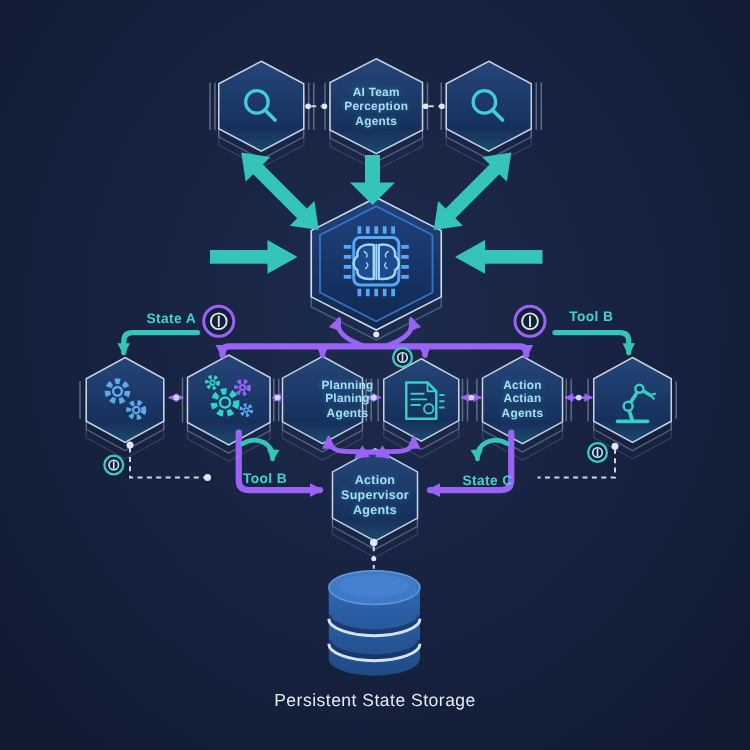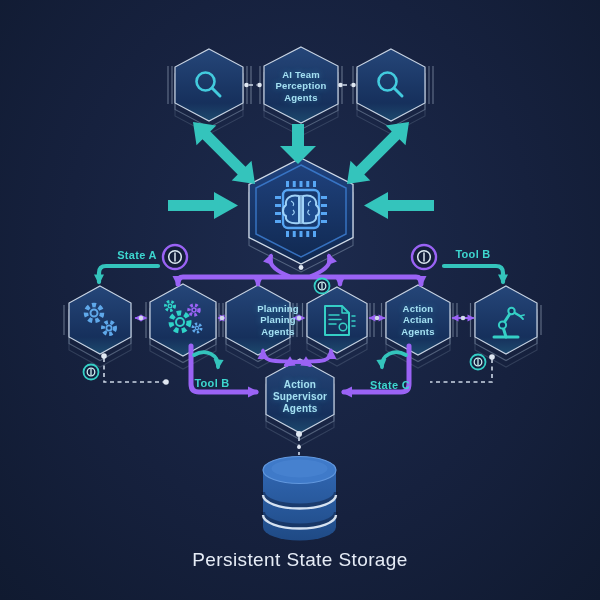--- a/index.html
+++ b/index.html
@@ -19,21 +19,21 @@
     font-size:9.5px;font-weight:600;line-height:1.2;letter-spacing:.2px;
     text-shadow:0 0 6px rgba(70,190,230,.45);z-index:10;pointer-events:none;width:80px;
   }
   .toollabel{
     position:absolute;transform:translate(-50%,-50%);
     color:#3dd6cf;font-size:11px;font-weight:600;letter-spacing:.3px;
     z-index:10;pointer-events:none;white-space:nowrap;
   }
   .caption{
     position:absolute;transform:translate(-50%,-50%);
-    color:#e6ecf6;font-size:19px;font-weight:400;letter-spacing:.4px;
+    color:#e6ecf6;font-size:14px;font-weight:400;letter-spacing:.4px;
     z-index:10;pointer-events:none;white-space:nowrap;
   }
 </style>
 </head>
 <body>
 
 <div id="canvas">
 
 <svg id="scene" width="600" height="600" viewBox="0 0 600 600">
   <defs>

